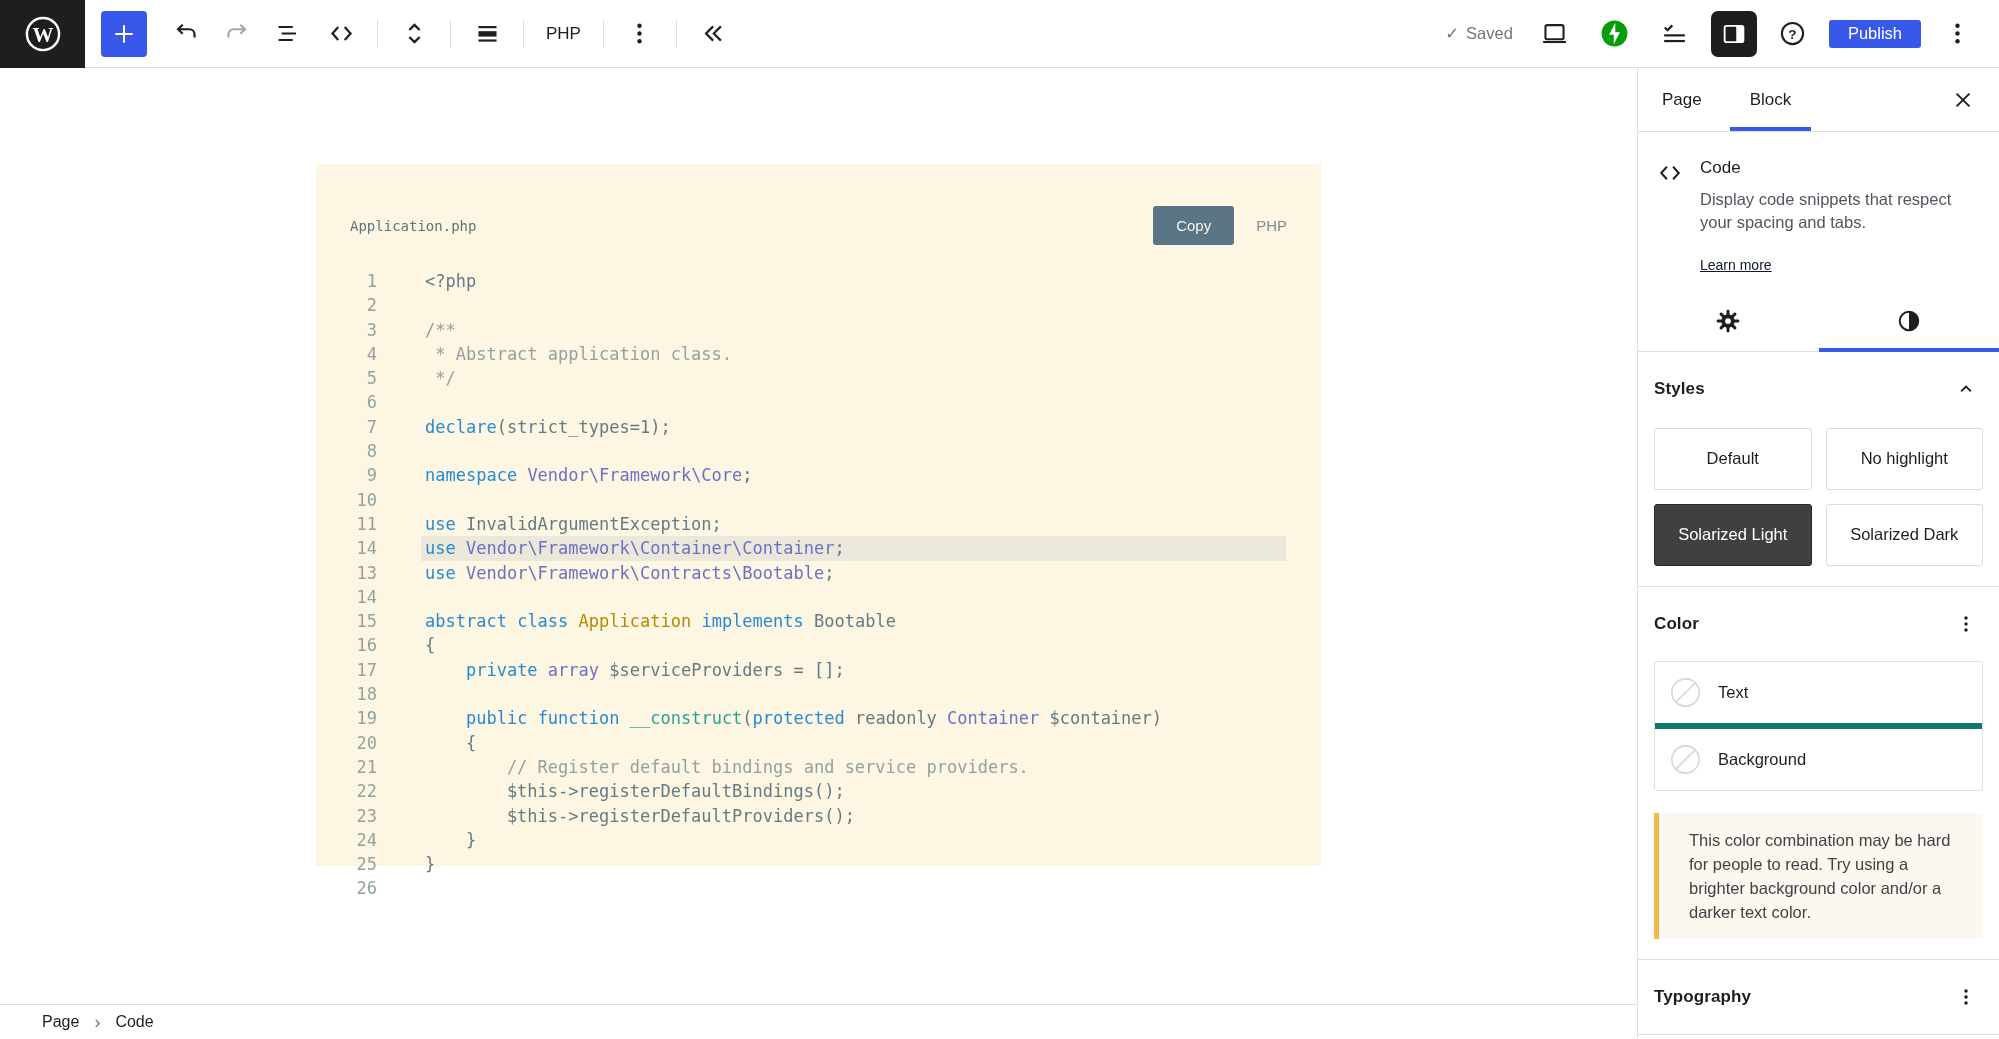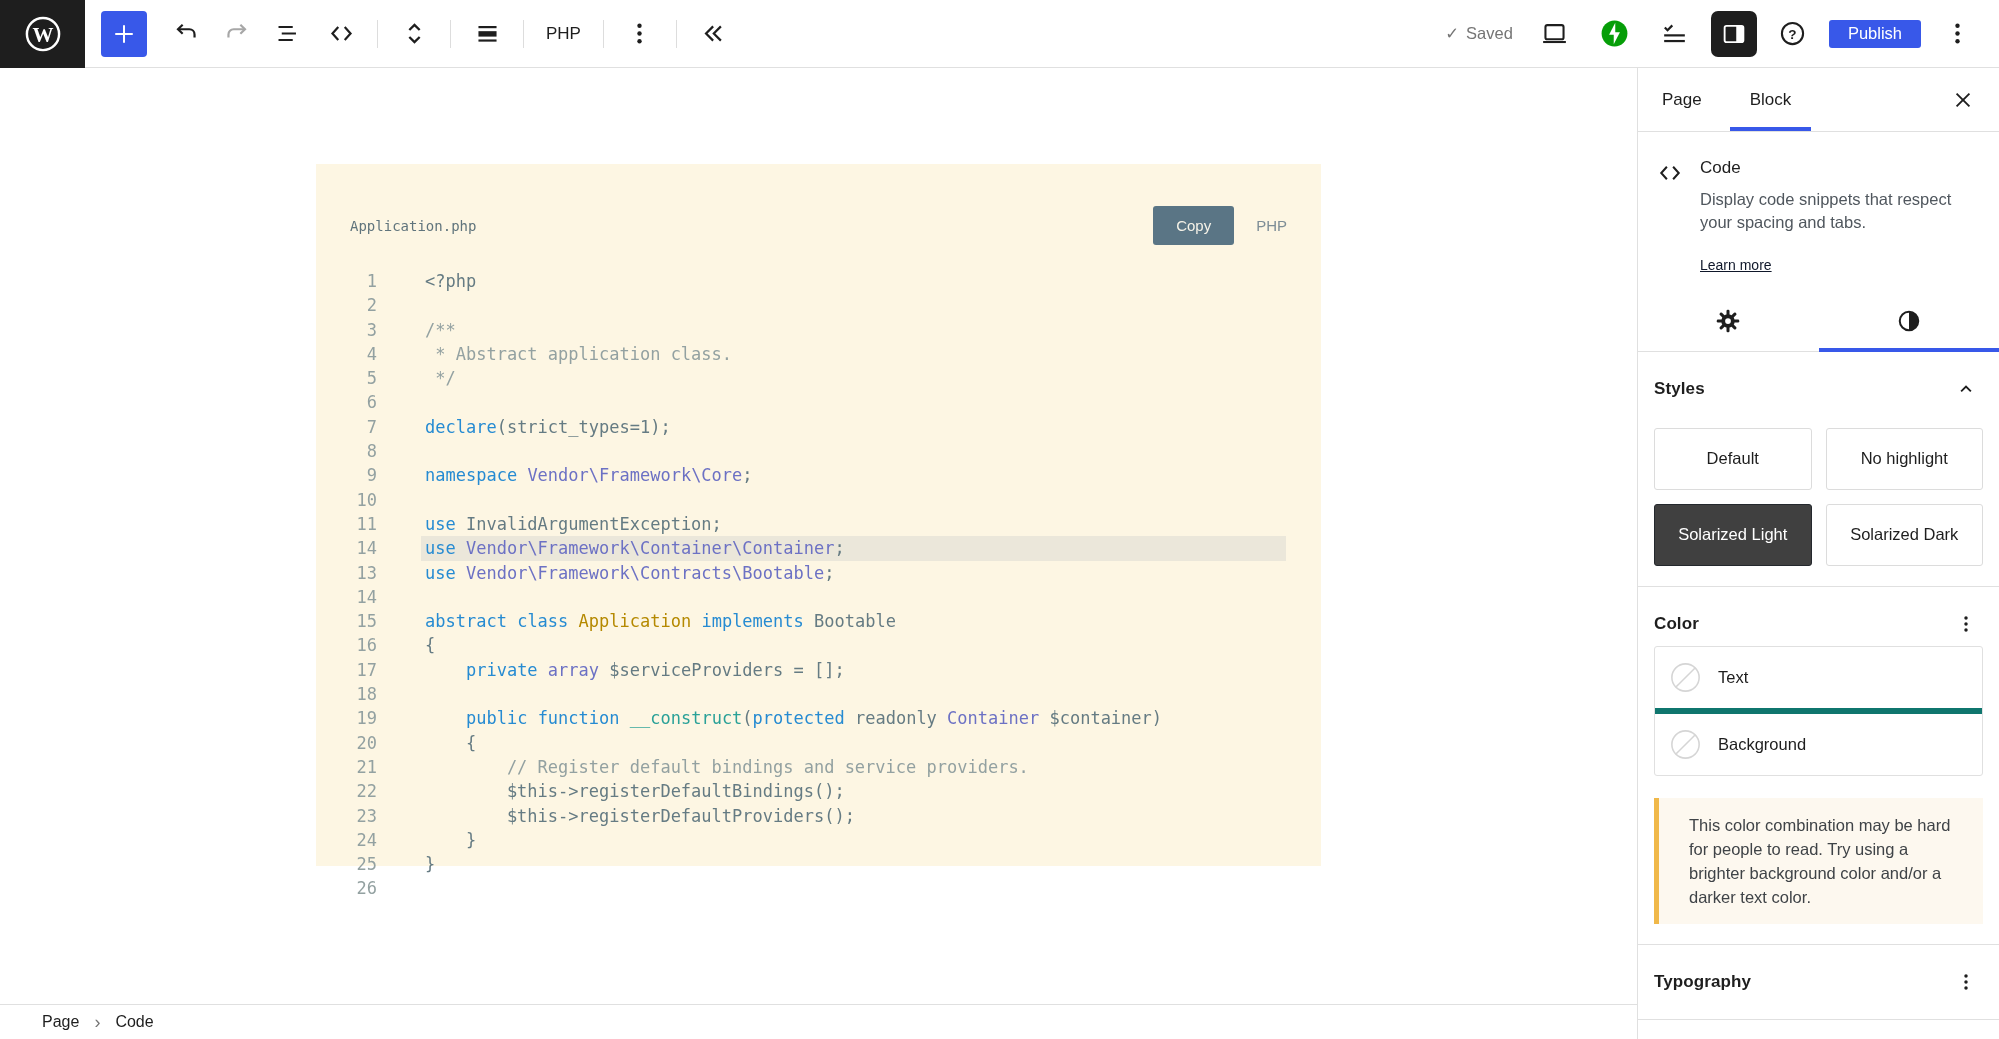--- a/index.html
+++ b/index.html
@@ -75,21 +75,21 @@
   .panel { padding:20px 16px; border-bottom:1px solid #e0e0e0; }
   .panel-header { display:flex; align-items:center; justify-content:space-between; }
   .panel-title { font-size:17px; font-weight:bold; color:#1e1e1e; letter-spacing:0.1px; }
   .panel-btn { background:none; border:none; width:34px; height:34px; display:flex; align-items:center; justify-content:center; cursor:pointer; }
   .panel-btn svg { width:26px; height:26px; }
 
   .styles-grid { display:grid; grid-template-columns:1fr 1fr; gap:14px; margin-top:22px; }
   .style-btn { height:62px; border:1px solid #dcdcdc; border-radius:3px; background:#fff; font-size:16.5px; color:#1e1e1e; font-family:"Liberation Sans",sans-serif; cursor:pointer; display:flex; align-items:center; justify-content:center; }
   .style-btn.active { background:#404040; border-color:#24282d; color:#fff; }
 
-  .color-group { border:1px solid #e0e0e0; border-radius:3px; margin-top:5px; }
+  .color-group { border:1px solid #e0e0e0; border-radius:3px; margin-top:20px; }
   .color-row { display:flex; align-items:center; gap:17px; padding:15px 15px; font-size:16.5px; color:#1e1e1e; cursor:pointer; }
   .color-row + .color-row { border-top:6px solid #0f766e; }
   .color-row svg.swatch { width:31px; height:31px; flex:0 0 auto; }
 
   .warning { margin-top:22px; background:#fdf8ef; border-left:5px solid #f0b849; padding:15px 30px; font-size:16.5px; line-height:1.46; color:#3f4347; }
 </style>
 </head>
 <body>
 
 <div class="app">

